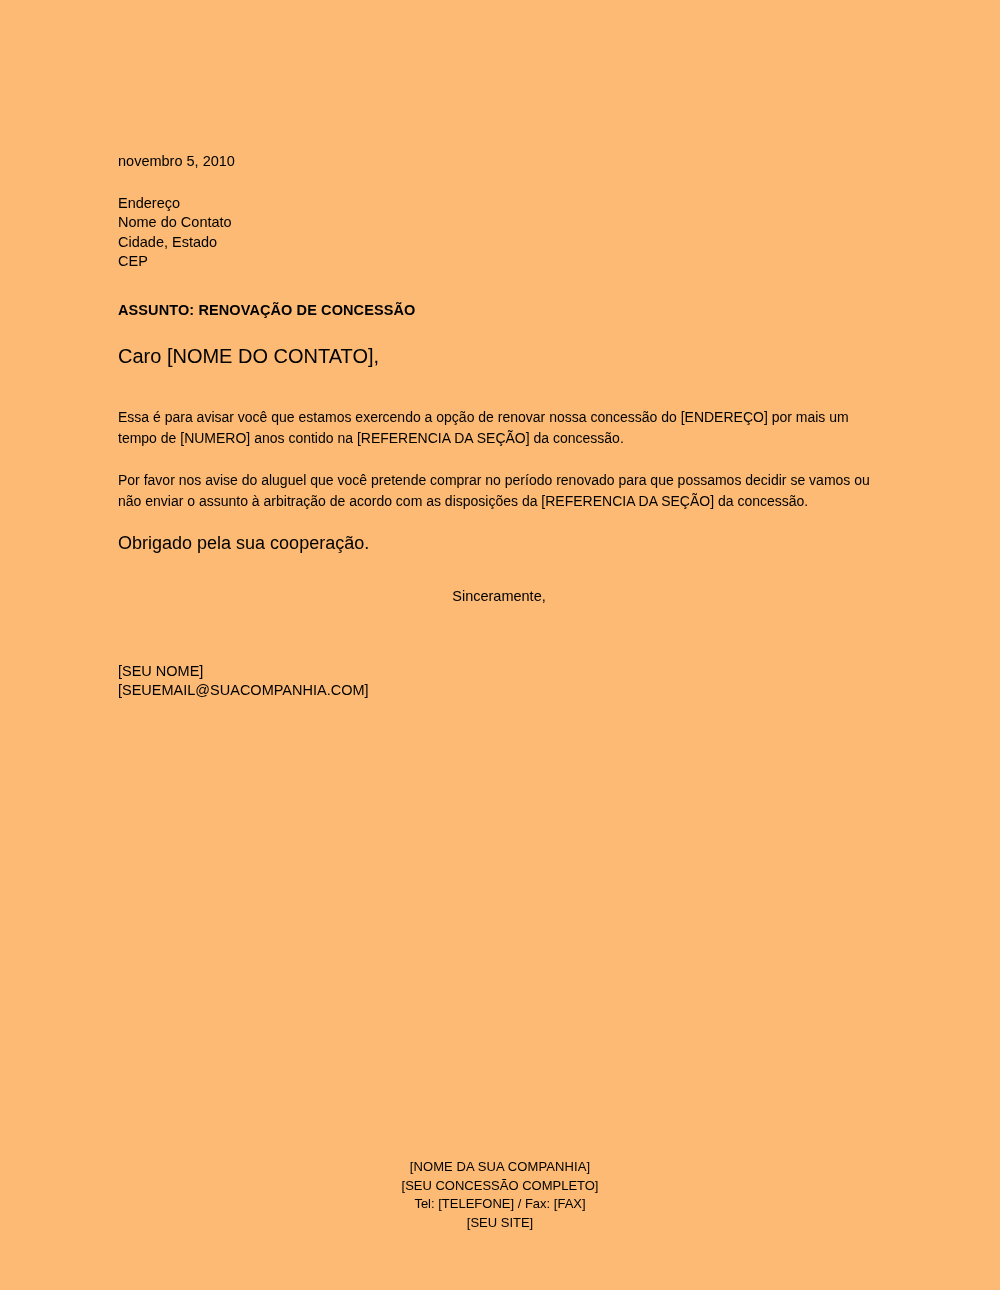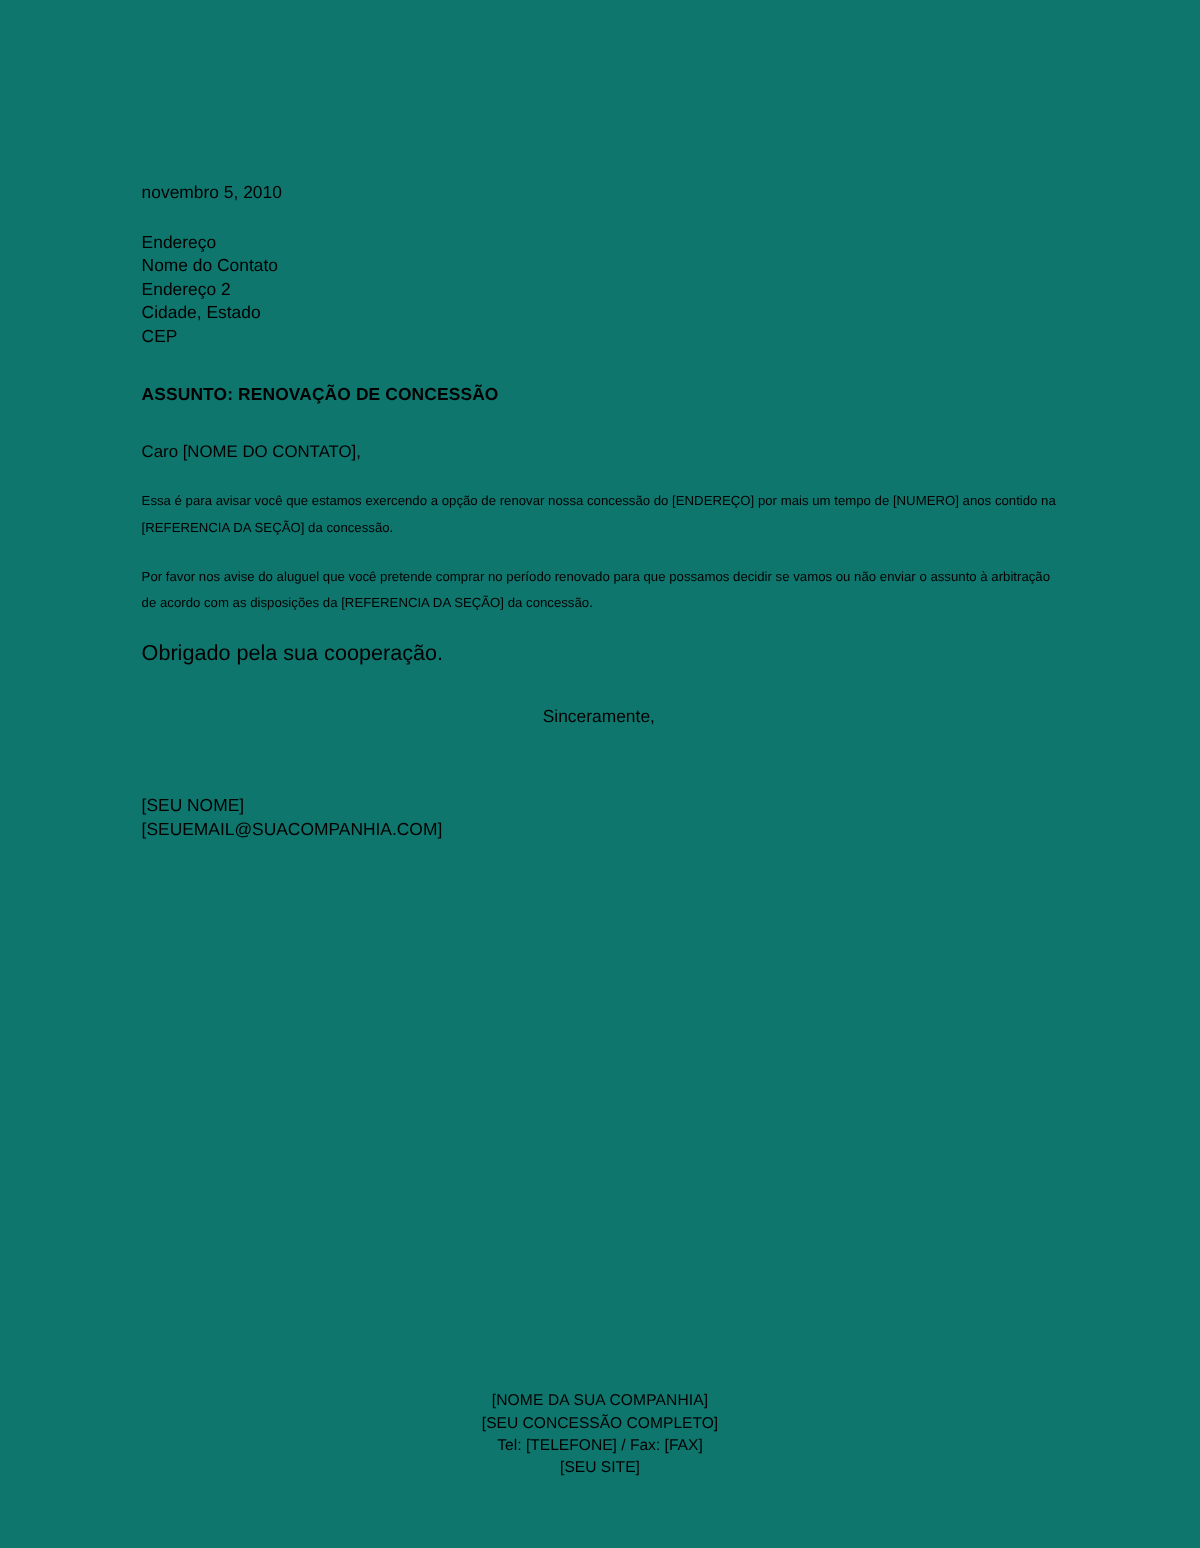--- a/index.html
+++ b/index.html
@@ -14,21 +14,21 @@
     color: #000000;
     position: relative;
     overflow: hidden;
   }
   .page {
     position: absolute;
     top: 0;
     left: 0;
     width: 1000px;
     height: 1290px;
-    background: #0f766e;
+    background: #fdba74;
     box-sizing: border-box;
   }
   .letter-body {
     position: absolute;
     left: 118px;
     top: 152px;
     width: 762px;
   }
   .line {
     font-size: 14.5px;
@@ -42,26 +42,26 @@
     margin-bottom: 29px;
   }
   .subject {
     font-weight: bold;
     font-size: 14.5px;
     line-height: 19.5px;
     letter-spacing: 0.1px;
     margin-bottom: 27px;
   }
   .salutation {
-    font-size: 14px;
+    font-size: 20px;
     line-height: 19.5px;
-    margin-bottom: 22px;
+    margin-bottom: 40px;
   }
   .para {
-    font-size: 11px;
+    font-size: 14px;
     line-height: 21.5px;
     margin-bottom: 20px;
     text-align: left;
   }
   .thanks {
     font-size: 18px;
     line-height: 21.5px;
     margin-bottom: 32px;
   }
   .closing {
@@ -95,21 +95,20 @@
 
   <div class="letter-body">
 
     <div class="date-block">
       <div class="line">novembro 5, 2010</div>
     </div>
 
     <div class="address-block">
       <div class="line">Endereço</div>
       <div class="line">Nome do Contato</div>
-      <div class="line">Endereço 2</div>
       <div class="line">Cidade, Estado</div>
       <div class="line">CEP</div>
     </div>
 
     <div class="subject">ASSUNTO: RENOVAÇÃO DE CONCESSÃO</div>
 
     <div class="salutation">Caro [NOME DO CONTATO],</div>
 
     <div class="para">Essa é para avisar você que estamos exercendo a opção de renovar nossa concessão do [ENDEREÇO] por mais um tempo de [NUMERO] anos contido na [REFERENCIA DA SEÇÃO] da concessão.</div>
 

